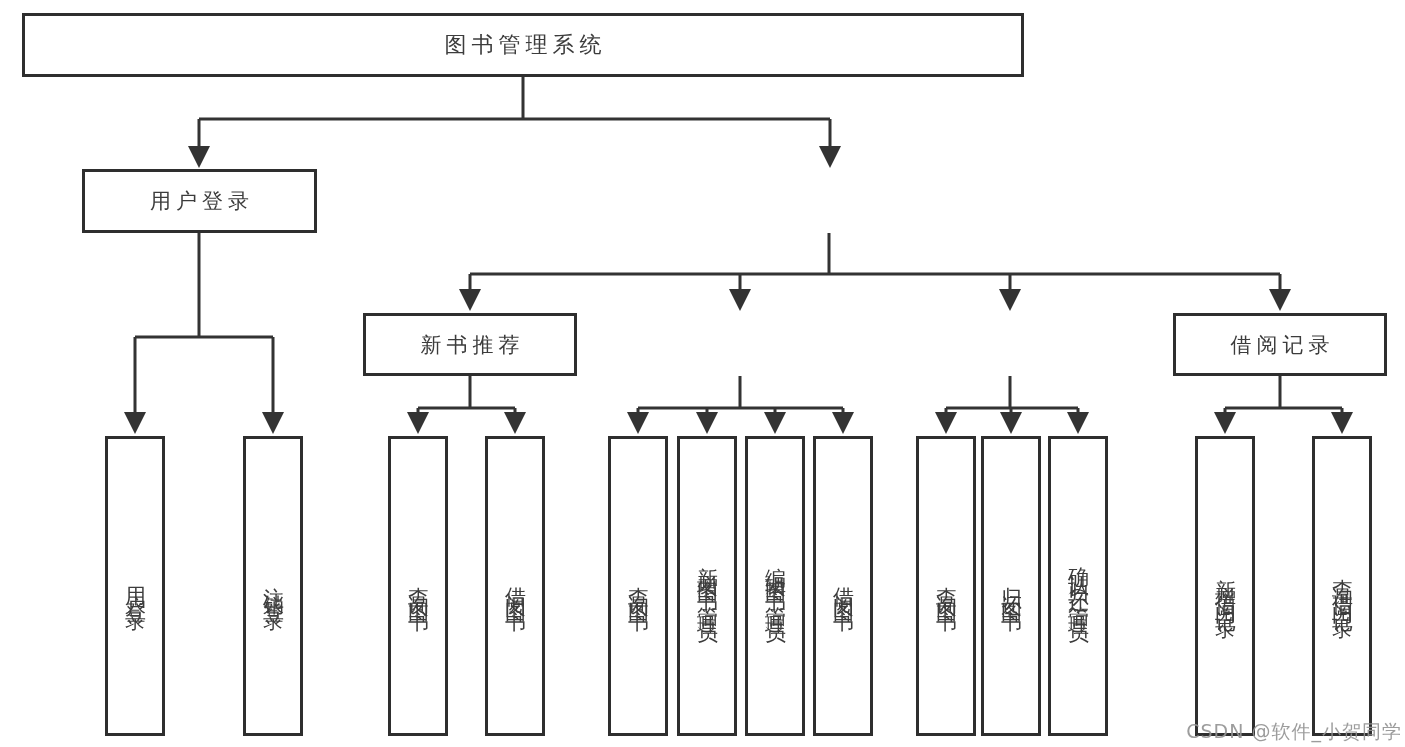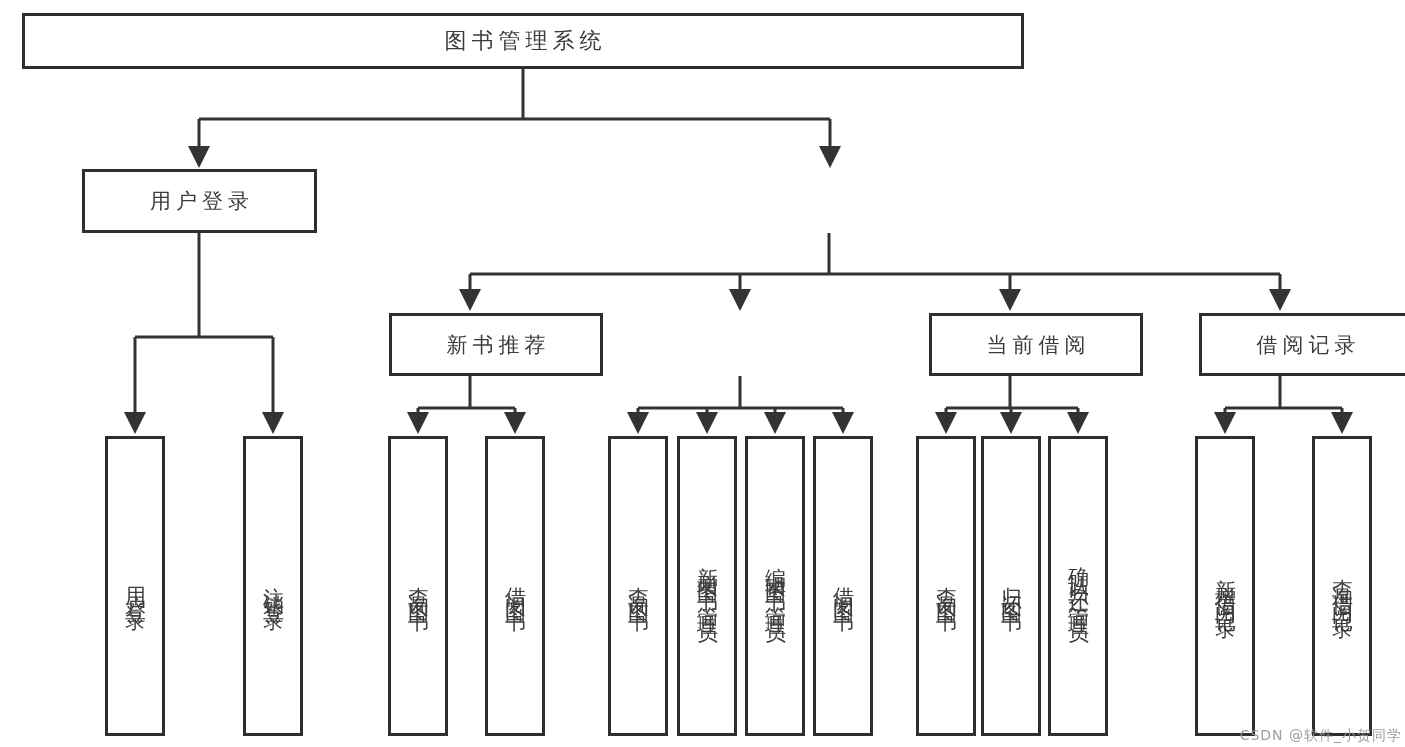--- a/index.html
+++ b/index.html
@@ -19,38 +19,38 @@
   .node {
     position: absolute;
     box-sizing: border-box;
     border: 3px solid #2e2e2e;
     background: #ffffff;
     display: flex;
     align-items: center;
     justify-content: center;
     color: #3c3c3c;
   }
-  .node.root  { left: 22px;  top: 13px;  width: 1002px; height: 56px; font-size: 22px; }
+  .node.root  { left: 22px;  top: 13px;  width: 1002px; height: 64px; font-size: 22px; }
   .node.l2    { top: 169px;  width: 235px; height: 64px; font-size: 21px; }
-  .node.l3    { top: 313px;  width: 214px; height: 63px; font-size: 21px; margin-left: 26px; }
+  .node.l3    { top: 313px;  width: 214px; height: 63px; font-size: 21px; }
   .node.leaf  { top: 436px;  width: 60px;  height: 300px; }
   .h-label { letter-spacing: 5px; text-indent: 5px; white-space: nowrap; }
   .vtext {
     writing-mode: vertical-rl;
     text-orientation: mixed;
     letter-spacing: 8px;
     font-size: 21px;
     line-height: 1.1;
     color: #3c3c3c;
   }
   .watermark {
     position: absolute;
     right: 3px;
     bottom: 2px;
-    font-size: 14px;
+    font-size: 19px;
     letter-spacing: 1px;
     color: rgba(148, 148, 148, 0.92);
     white-space: nowrap;
   }
 </style>
 </head>
 <body>
 
 <div class="canvas">
 
@@ -98,23 +98,20 @@
     <span class="h-label">图书管理系统</span>
   </div>
 
   <div class="node l2" style="left:82px">
     <span class="h-label">用户登录</span>
   </div>
 
   <div class="node l3" style="left:363px">
     <span class="h-label">新书推荐</span>
   </div>
-  <div class="node l3" style="left:903px">
-    <span class="h-label">当前借阅</span>
-  </div>
   <div class="node l3" style="left:1173px">
     <span class="h-label">借阅记录</span>
   </div>
 
   <div class="node leaf" style="left:105px">
     <span class="vtext">用户登录</span>
   </div>
   <div class="node leaf" style="left:243px">
     <span class="vtext">注销登录</span>
   </div>

